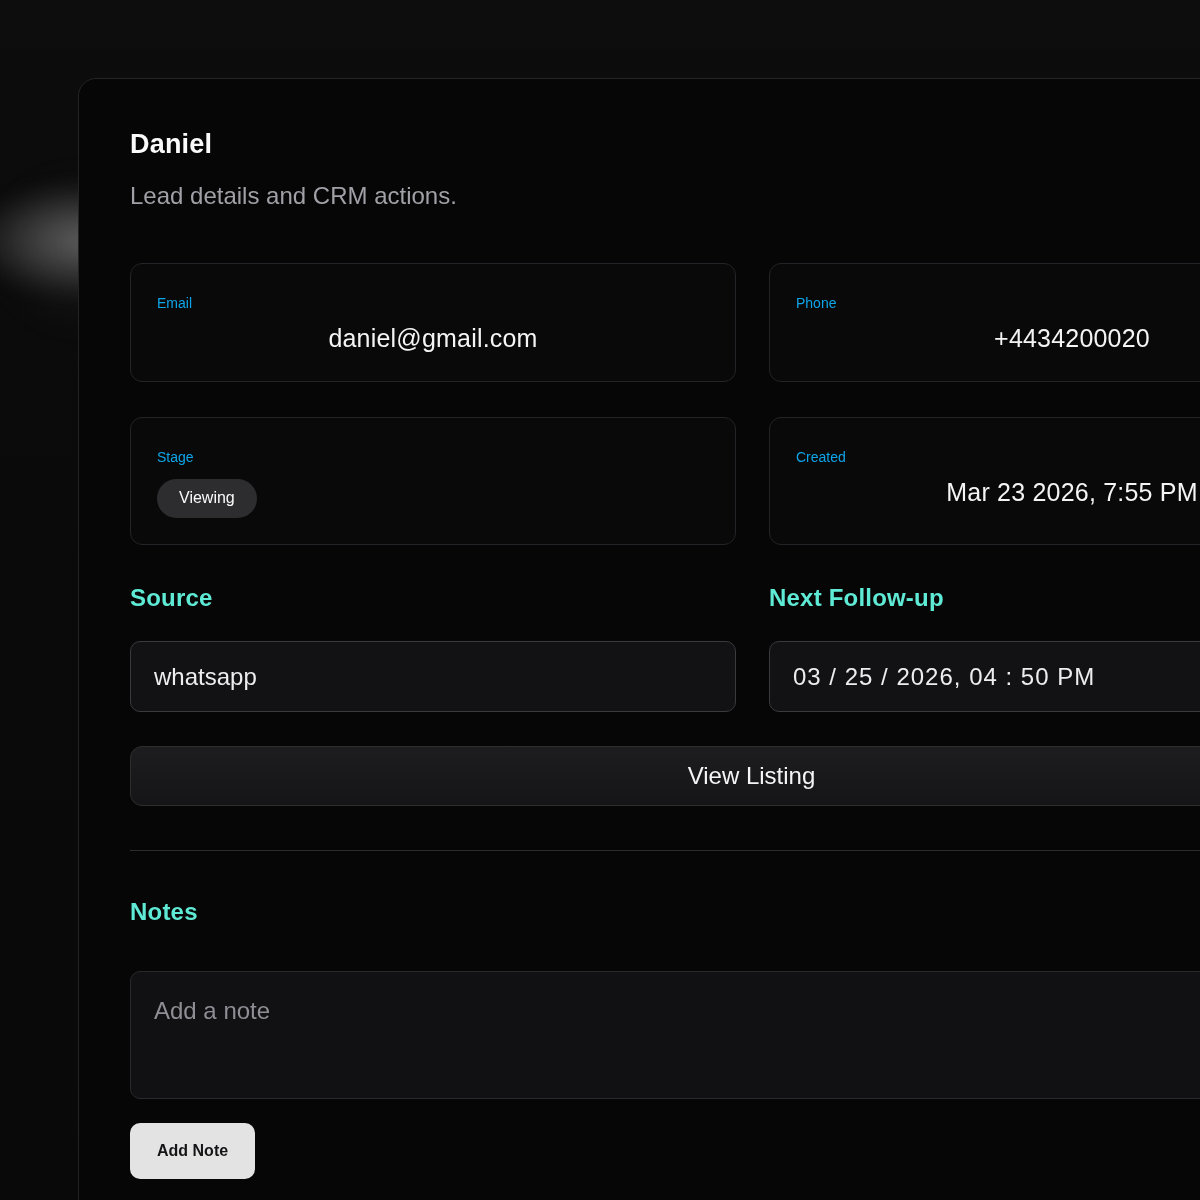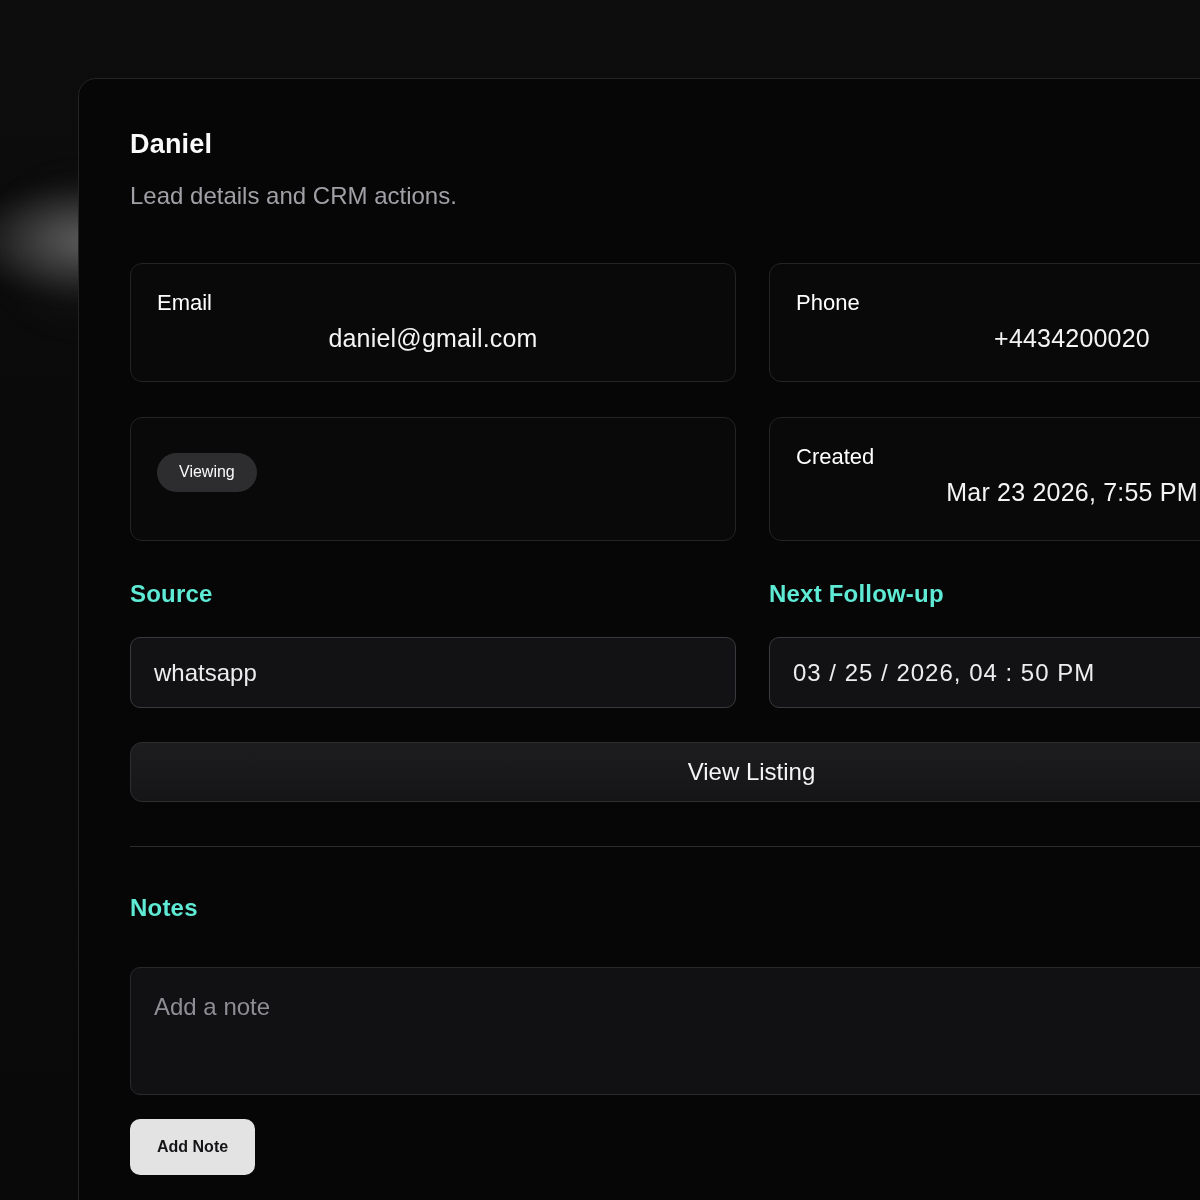--- a/index.html
+++ b/index.html
@@ -38,21 +38,21 @@
 
   .grid2 { display: grid; grid-template-columns: 606px 606px; column-gap: 33px; }
 
   .cards { margin-top: 52px; row-gap: 35px; }
   .card {
     border: 1px solid #242428;
     border-radius: 12px;
     background: #09090a;
     padding: 26px;
   }
-  .card-label { font-size: 22px; color: #ffffff; line-height: 26px; }
+  .card-label { font-size: 14px; color: #0ea5e9; line-height: 26px; }
   .card-value { margin-top: 7px; font-size: 25px; color: #f4f4f5; line-height: 31px; letter-spacing: 0.2px; text-align: center; }
   .card.tall { min-height: 124px; }
   .card.short { min-height: 119px; }
 
   .badge {
     display: inline-block; margin-top: 9px;
     background: var(--badge_bg, #2d2d30);
     color: #fafafa;
     border-radius: 999px;
     padding: 7px 22px 8px 22px;
@@ -139,20 +139,21 @@
   <div class="grid2 cards">
     <div class="card short">
       <div class="card-label">Email</div>
       <div class="card-value">daniel@gmail.com</div>
     </div>
     <div class="card short">
       <div class="card-label">Phone</div>
       <div class="card-value">+4434200020</div>
     </div>
     <div class="card tall">
+      <div class="card-label">Stage</div>
       <span class="badge">Viewing</span>
     </div>
     <div class="card tall">
       <div class="card-label">Created</div>
       <div class="card-value">Mar 23 2026, 7:55 PM</div>
     </div>
   </div>
 
   <div class="grid2 section-headings">
     <div class="section-heading">Source</div>

